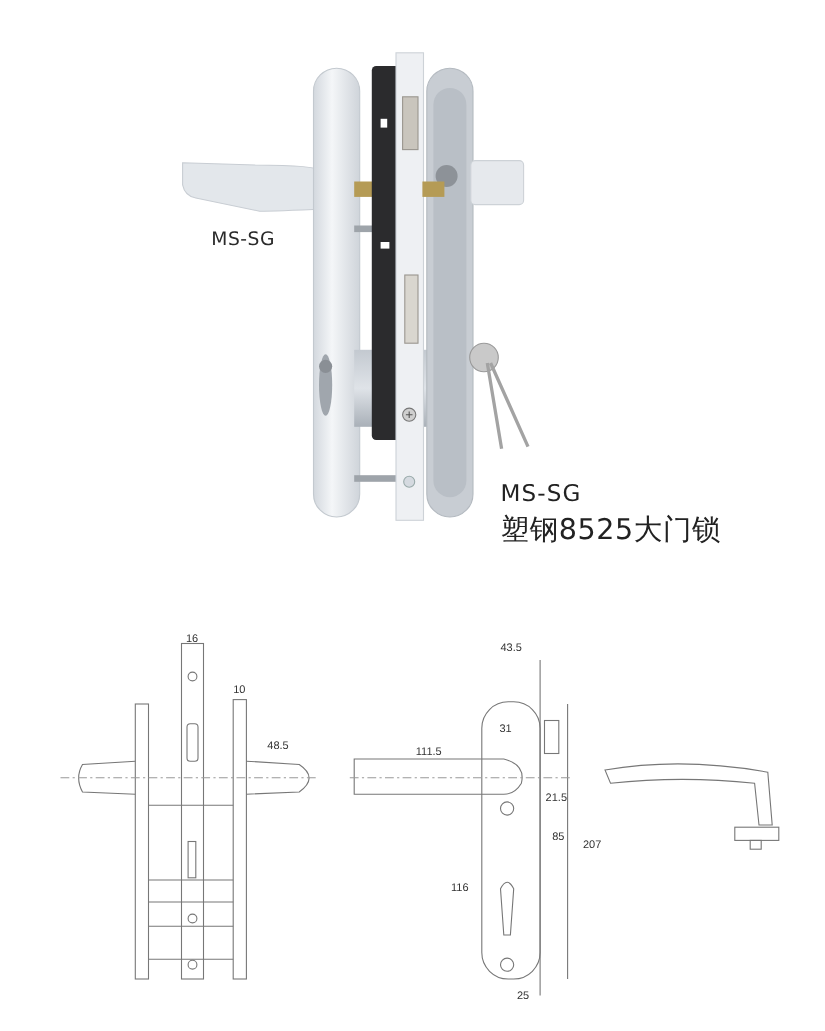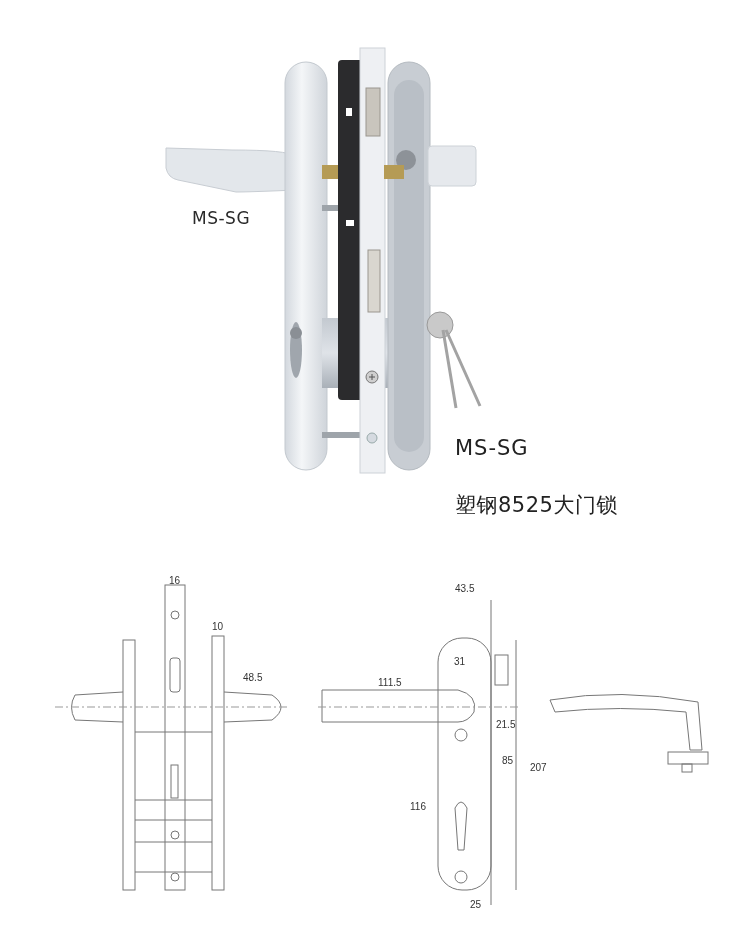--- a/index.html
+++ b/index.html
@@ -1,19 +1,19 @@
 <!DOCTYPE html>
 <html><head>
 <meta charset="utf-8">
 <style>
   html, body { margin:0; padding:0; background:#ffffff; }
   body { width:750px; height:937px; position:relative; overflow:hidden; font-family:"DejaVu Sans", sans-serif; }
   .label-left { position:absolute; left:192px; top:208px; font-size:17px; color:#2a2a2a; letter-spacing:0.5px; }
   .label-model { position:absolute; left:455px; top:436px; font-size:21px; color:#222; letter-spacing:1px; }
-  .label-name { position:absolute; left:455px; top:491px; font-size:21px; color:#222; letter-spacing:0.5px; }
+  .label-name { position:absolute; left:455px; top:464px; font-size:26px; color:#222; letter-spacing:0.5px; }
   svg { position:absolute; left:0; top:0; }
   .dim { font-family:"Liberation Sans", sans-serif; font-size:10px; fill:#333; }
 </style>
 </head>
 <body>
 
 <svg width="750" height="520">
   <defs>
     <linearGradient id="plateG" x1="0" x2="1">
       <stop offset="0" stop-color="#d3d8de"></stop>

